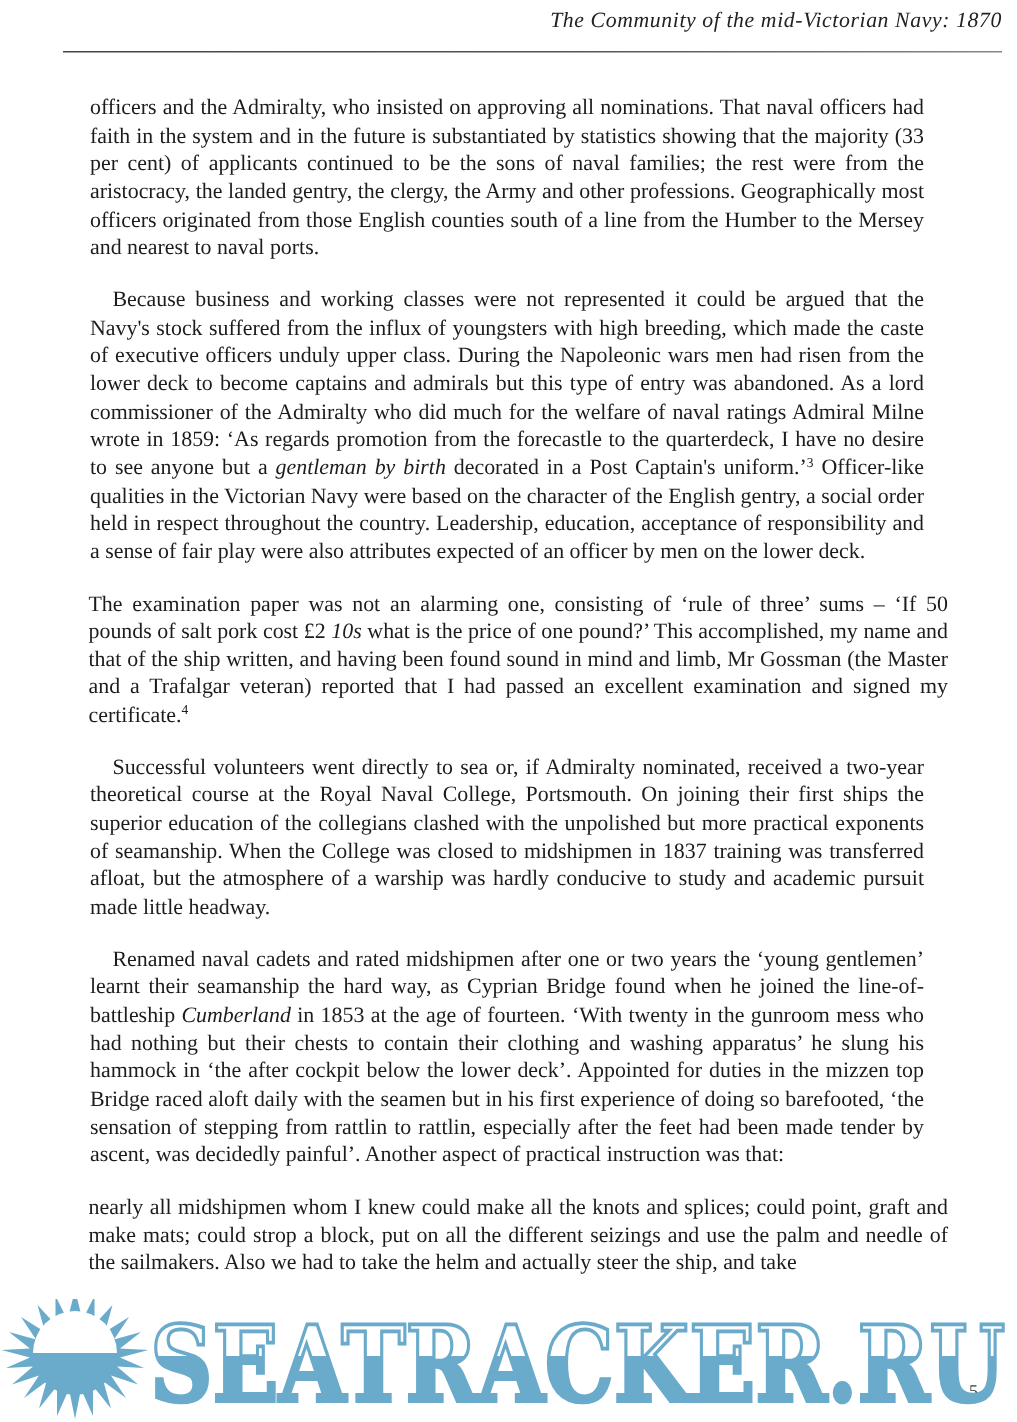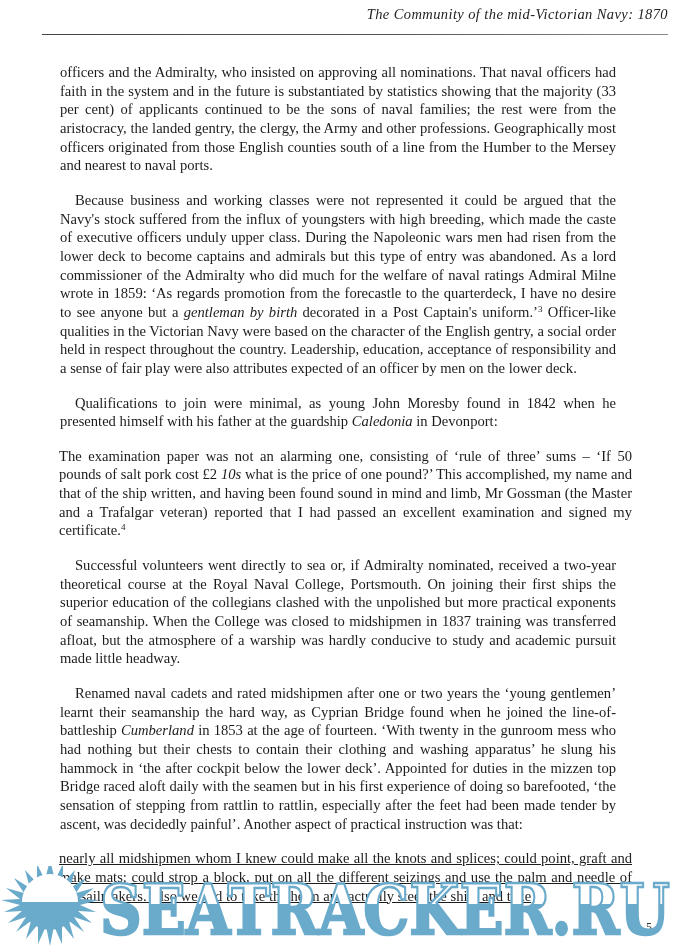--- a/index.html
+++ b/index.html
@@ -52,21 +52,20 @@
     }
     .text-block p.noindent {
       text-indent: 0;
     }
     .text-block p.quote {
       margin: 16px 0 16px 15px;
       text-indent: 0;
     }
     .text-block p.quote.last-open {
       margin-bottom: 0;
-      text-decoration: underline;
     }
     sup {
       font-size: 9px;
       line-height: 0;
       vertical-align: 5px;
     }
     em { font-style: italic; }
 
     
     .watermark {
@@ -97,23 +96,20 @@
 <div class="text-block">
 
   <p class="noindent">
     <span>officers and the Admiralty, who insisted on approving all nominations. That naval officers had faith in the system and in the future is substantiated by statistics showing that the majority (33 per cent) of applicants continued to be the sons of naval families; the rest were from the aristocracy, the landed gentry, the clergy, the Army and other professions. Geographically most officers originated from those English counties south of a line from the Humber to the Mersey and nearest to naval ports.</span>
   </p>
 
   <p class="indent">
     <span>Because business and working classes were not represented it could be argued that the Navy's stock suffered from the influx of youngsters with high breeding, which made the caste of executive officers unduly upper class. During the Napoleonic wars men had risen from the lower deck to become captains and admirals but this type of entry was abandoned. As a lord commissioner of the Admiralty who did much for the welfare of naval ratings Admiral Milne wrote in 1859: ‘As regards promotion from the forecastle to the quarterdeck, I have no desire to see anyone but a </span><em>gentleman by birth</em><span> decorated in a Post Captain's uniform.’</span><sup>3</sup><span> Officer-like qualities in the Victorian Navy were based on the character of the English gentry, a social order held in respect throughout the country. Leadership, education, acceptance of responsibility and a sense of fair play were also attributes expected of an officer by men on the lower deck.</span>
   </p>
 
-  <p class="indent">
-    <span>Qualifications to join were minimal, as young John Moresby found in 1842 when he presented himself with his father at the guardship </span><em>Caledonia</em><span> in Devonport:</span>
-  </p>
 
   <p class="quote">
     <span>The examination paper was not an alarming one, consisting of ‘rule of three’ sums – ‘If 50 pounds of salt pork cost £2 </span><em>10s</em><span> what is the price of one pound?’ This accomplished, my name and that of the ship written, and having been found sound in mind and limb, Mr Gossman (the Master and a Trafalgar veteran) reported that I had passed an excellent examination and signed my certificate.</span><sup>4</sup>
   </p>
 
   <p class="indent">
     <span>Successful volunteers went directly to sea or, if Admiralty nominated, received a two-year theoretical course at the Royal Naval College, Portsmouth. On joining their first ships the superior education of the collegians clashed with the unpolished but more practical exponents of seamanship. When the College was closed to midshipmen in 1837 training was transferred afloat, but the atmosphere of a warship was hardly conducive to study and academic pursuit made little headway.</span>
   </p>
 
   <p class="indent">

